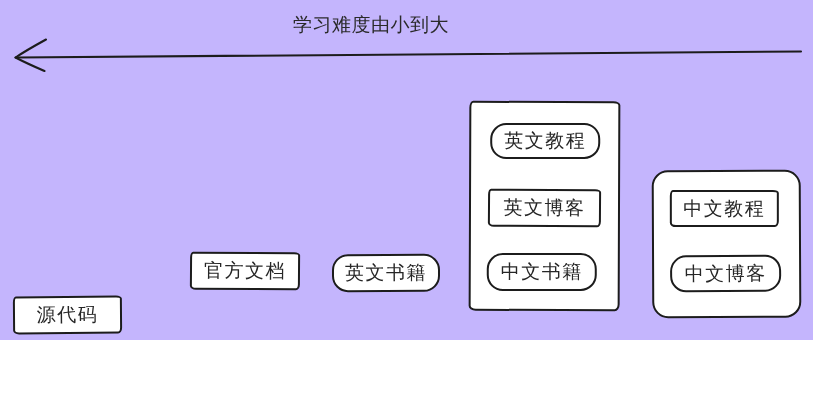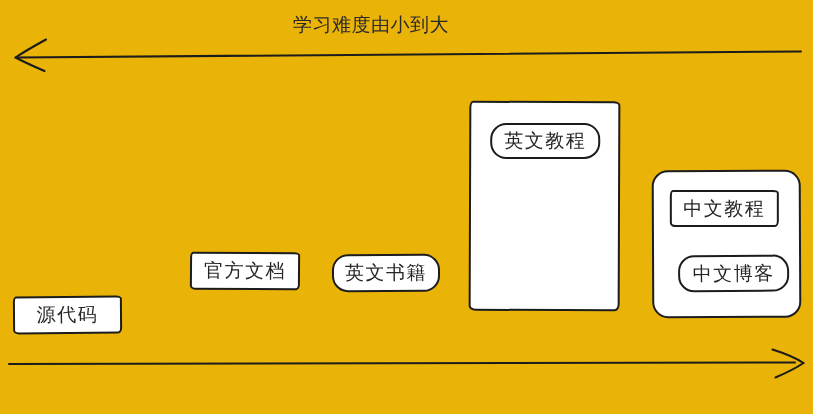--- a/index.html
+++ b/index.html
@@ -3,22 +3,22 @@
 <meta charset="utf-8">
 <style>
   html, body {
     margin: 0;
     padding: 0;
     background: #ffffff;
   }
   .canvas {
     position: relative;
     width: 813px;
-    height: 414px;
-    background: #eab308;
+    height: 340px;
+    background: #c4b5fd;
     font-family: "DejaVu Sans", "Liberation Sans", sans-serif;
     color: #222222;
     overflow: hidden;
   }
   .axis-label {
     position: absolute;
     font-size: 19px;
     line-height: 22px;
     color: #2a2a2a;
     white-space: nowrap;
@@ -96,27 +96,33 @@
   <div class="sketch-box r-neg-sm" style="left:332px; top:254px; width:108px; height:38px;">
     <span>英文书籍</span>
   </div>
 
   <div class="group-box r-pos-sm" style="left:469px; top:101px; width:151px; height:210px;">
 
     <div class="sketch-box r-neg-sm" style="left:19px; top:20px; width:110px; height:36px;">
       <span>英文教程</span>
     </div>
 
+    <div class="sketch-box r-pos-sm" style="left:17px; top:86px; width:113px; height:38px;">
+      <span>英文博客</span>
+    </div>
 
+    <div class="sketch-box r-neg-sm" style="left:16px; top:150px; width:110px; height:38px;">
+      <span>中文书籍</span>
+    </div>
   </div>
 
   <div class="group-box r-neg-sm" style="left:652px; top:170px; width:149px; height:148px;text-align:center;">
 
     <div class="sketch-box r-pos-sm" style="left:16px; top:18px; width:109px; height:37px;">
       <span>中文教程</span>
     </div>
 
-    <div class="sketch-box r-neg-sm" style="left:16px; top:83px; width:111px; height:37px;margin-left:8px;">
+    <div class="sketch-box r-neg-sm" style="left:16px; top:83px; width:111px; height:37px;">
       <span>中文博客</span>
     </div>
   </div>
 
 </div>
 
 </body></html>

